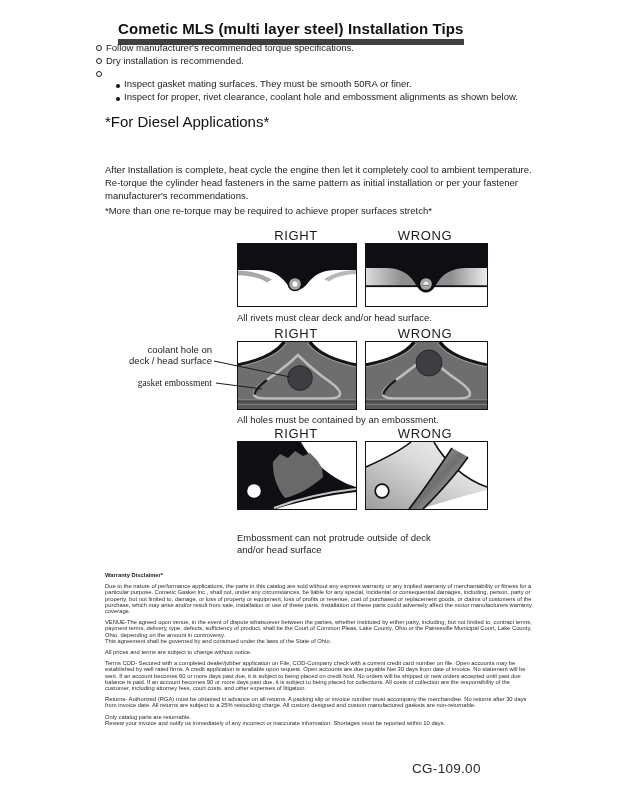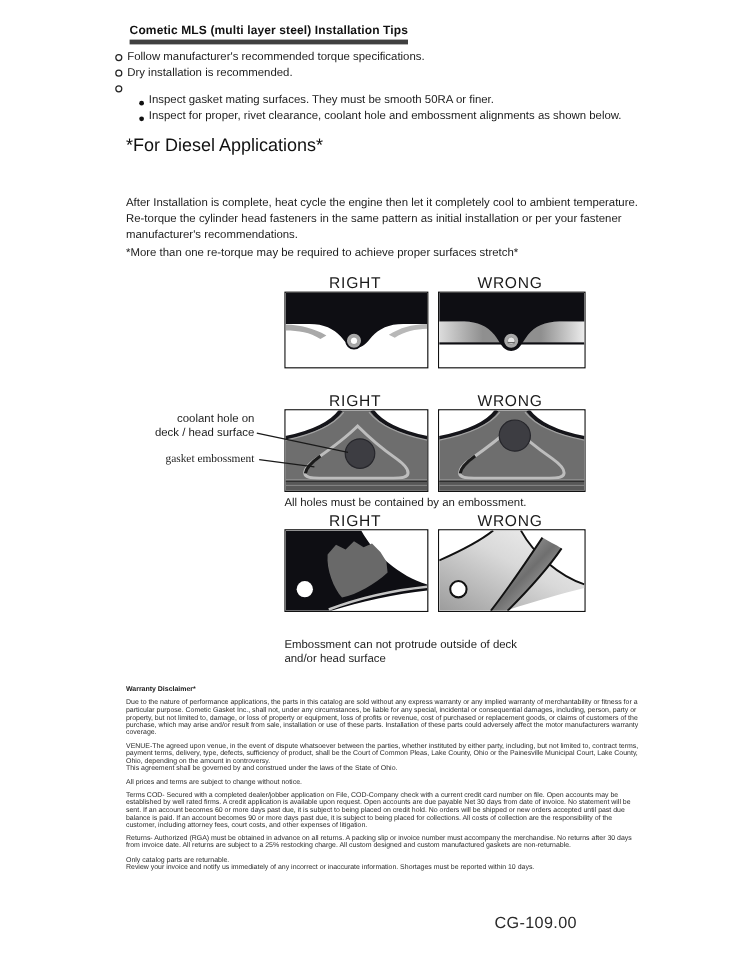--- a/index.html
+++ b/index.html
@@ -1,22 +1,22 @@
 <!DOCTYPE html>
 <html><head>
 <meta charset="utf-8">
 <style>
   html,body{margin:0;padding:0;background:#ffffff;}
   .page{position:relative;width:618px;height:800px;background:#ffffff;overflow:hidden;
         font-family:"Liberation Sans",sans-serif;color:#1b1b1b;}
   .abs{position:absolute;}
 
   
-  .title{left:108px;top:20px;font-size:10px;font-weight:bold;color:#111;
-         border-bottom:4px solid #404040;padding-bottom:2px;letter-spacing:.1px;}
+  .title{left:118px;top:20px;font-size:15px;font-weight:bold;color:#111;
+         border-bottom:6px solid #404040;padding-bottom:2px;letter-spacing:.1px;}
 
   
   .bullets{left:96px;top:41px;width:445px;font-size:9.5px;line-height:13px;}
   .bullets .row{display:flex;align-items:flex-start;}
   .marker-circle{width:4px;height:4px;border:1px solid #222;border-radius:50%;
                  margin:4px 4px 0 0;flex:0 0 auto;}
   .row.sub{padding-left:20px;align-items:center;}
   .marker-dot{width:4px;height:4px;background:#111;border-radius:50%;
               margin:4px 4px 0 0;flex:0 0 auto;}
 
@@ -108,20 +108,21 @@
       </defs>
       <rect width="121" height="62" fill="#ffffff"></rect>
       <rect x="0" y="24" width="121" height="18" fill="url(#deckg)"></rect>
       <rect x="0" y="41.3" width="121" height="1.8" fill="#0e0e13"></rect>
       <path d="M0,0 H121 V24 H100 C88,24 80,28 74,35 C69,41.5 67,48.5 60,48.5 C53,48.5 51,41.5 46,35 C40,28 32,24 21,24 H0 Z" fill="#0e0e13"></path>
       <circle cx="60" cy="40" r="6.6" fill="#a8a8a8" stroke="#0e0e13" stroke-width="1.5"></circle>
       <circle cx="60" cy="40" r="3.1" fill="#e6e6e6" stroke="#777" stroke-width="0.5"></circle>
       <path d="M57,41.5 H63" stroke="#666" stroke-width="0.9"></path>
     </svg>
   </div>
+  <div class="abs cap d1cap">All rivets must clear deck and/or head surface.</div>
 
   <div class="abs hdr r1 d2h">RIGHT</div>
   <div class="abs hdr w1 d2h">WRONG</div>
 
   <div class="abs lab lab1">coolant hole on</div>
   <div class="abs lab lab2">deck / head surface</div>
   <div class="abs lab lab3">gasket embossment</div>
 
   <div class="abs box boxR d2b">
     <svg width="118" height="67" viewBox="0 0 118 67">

